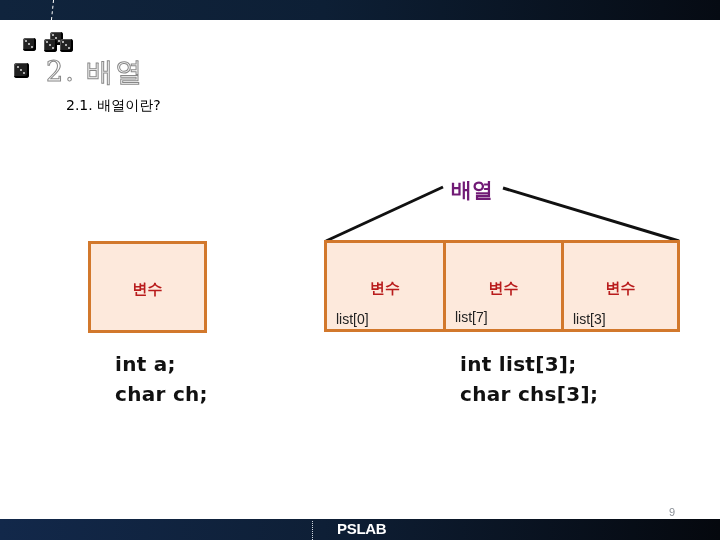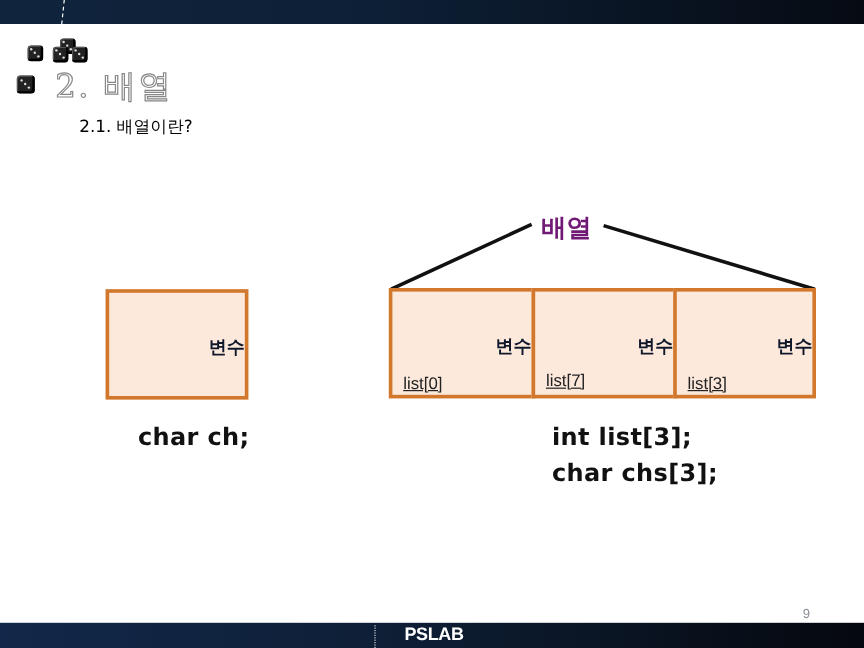--- a/index.html
+++ b/index.html
@@ -53,27 +53,26 @@
     position: absolute; left: 66px; top: 97px; font-size: 14px; color: #000000;
   }
   .label-array {
     position: absolute; left: 451px; top: 176px; font-size: 21px; font-weight: bold; color: #701a75;
   }
   svg.lines { position: absolute; left: 0; top: 0; }
   .cell {
     position: absolute; background: #fde9dc; border: 3px solid #d2782c; box-sizing: border-box;
   }
   .cell .var {
-    position: absolute; width: 100%; text-align: right; font-size: 15px; font-weight: bold;
-    color: #0f172a;
+    position: absolute; width: 100%; text-align: center; font-size: 15px; font-weight: bold;
+    color: #b91c1c;
   }
   .cell .idx {
     position: absolute; left: 9px; font-size: 14px; color: #222;
     font-family: "Liberation Sans", sans-serif;
-    text-decoration: underline;
   }
   .code {
     position: absolute; font-size: 20px; font-weight: bold; color: #111; line-height: 30px;
     font-family: "DejaVu Sans", sans-serif; letter-spacing: 0.3px;
   }
 </style>
 </head>
 <body>
 
 <div class="top-bar">
@@ -109,20 +108,21 @@
 <div class="cell" style="left:443px;top:240px;width:121px;height:92px;">
   <div class="var" style="top:36px;">변수</div>
   <div class="idx" style="top:66px;">list[7]</div>
 </div>
 <div class="cell" style="left:561px;top:240px;width:119px;height:92px;">
   <div class="var" style="top:36px;">변수</div>
   <div class="idx" style="top:68px;">list[3]</div>
 </div>
 
 <div class="code" style="left:115px;top:349px;">
+  <div>int a;</div>
   <div>char ch;</div>
 </div>
 <div class="code" style="left:460px;top:349px;">
   <div>int list[3];</div>
   <div>char chs[3];</div>
 </div>
 
 <div class="page-num">9</div>
 
 <div class="bottom-bar">

